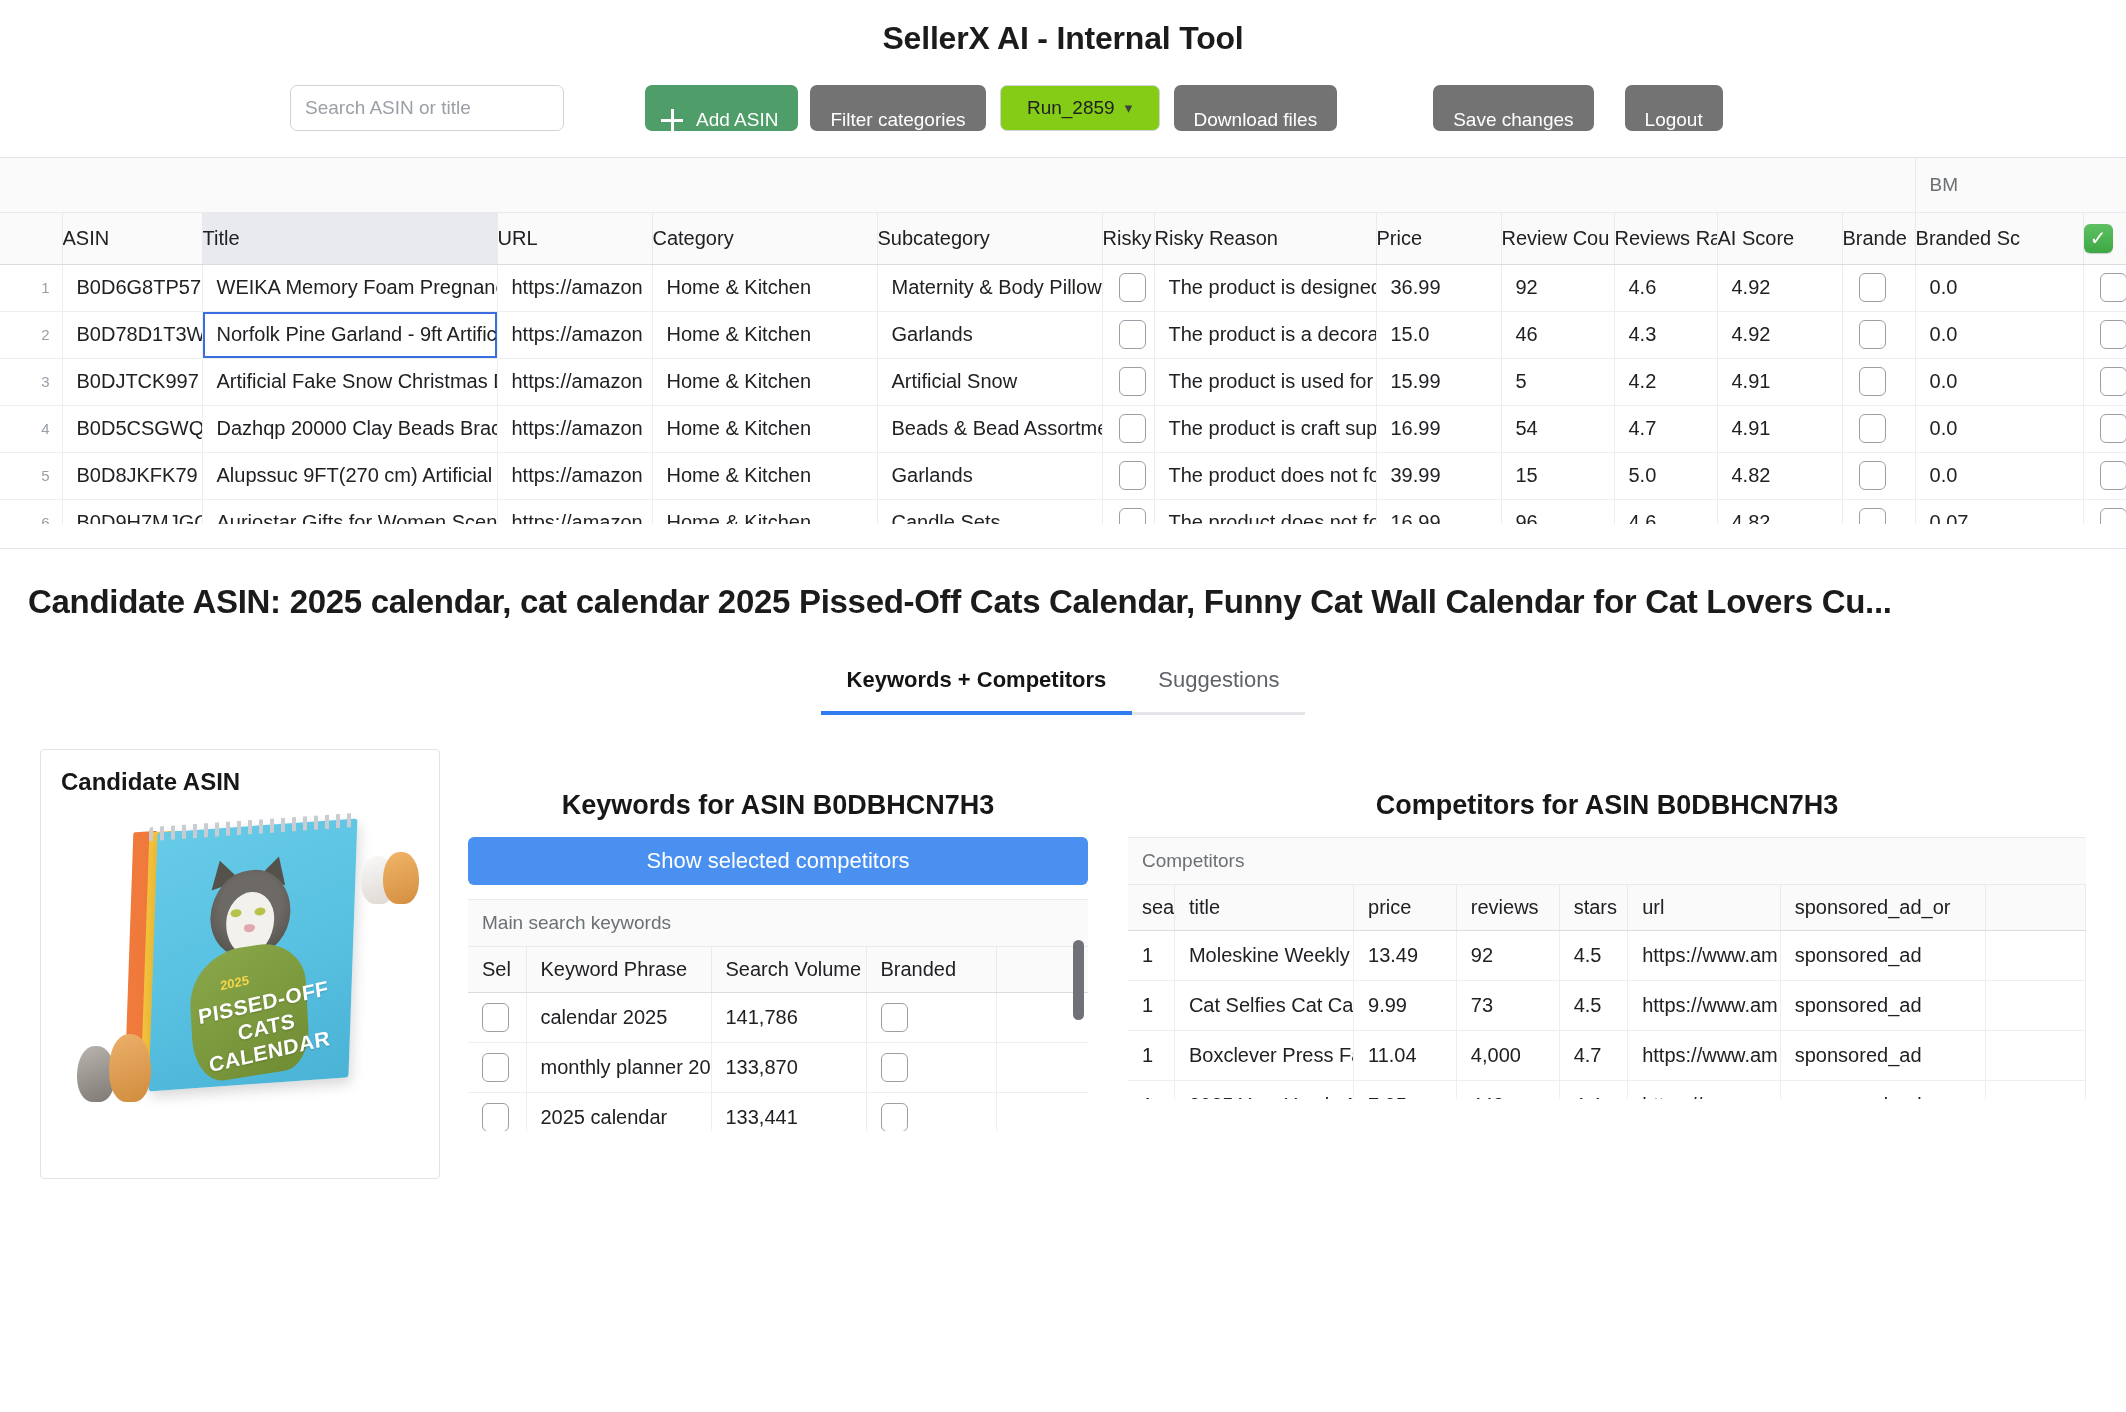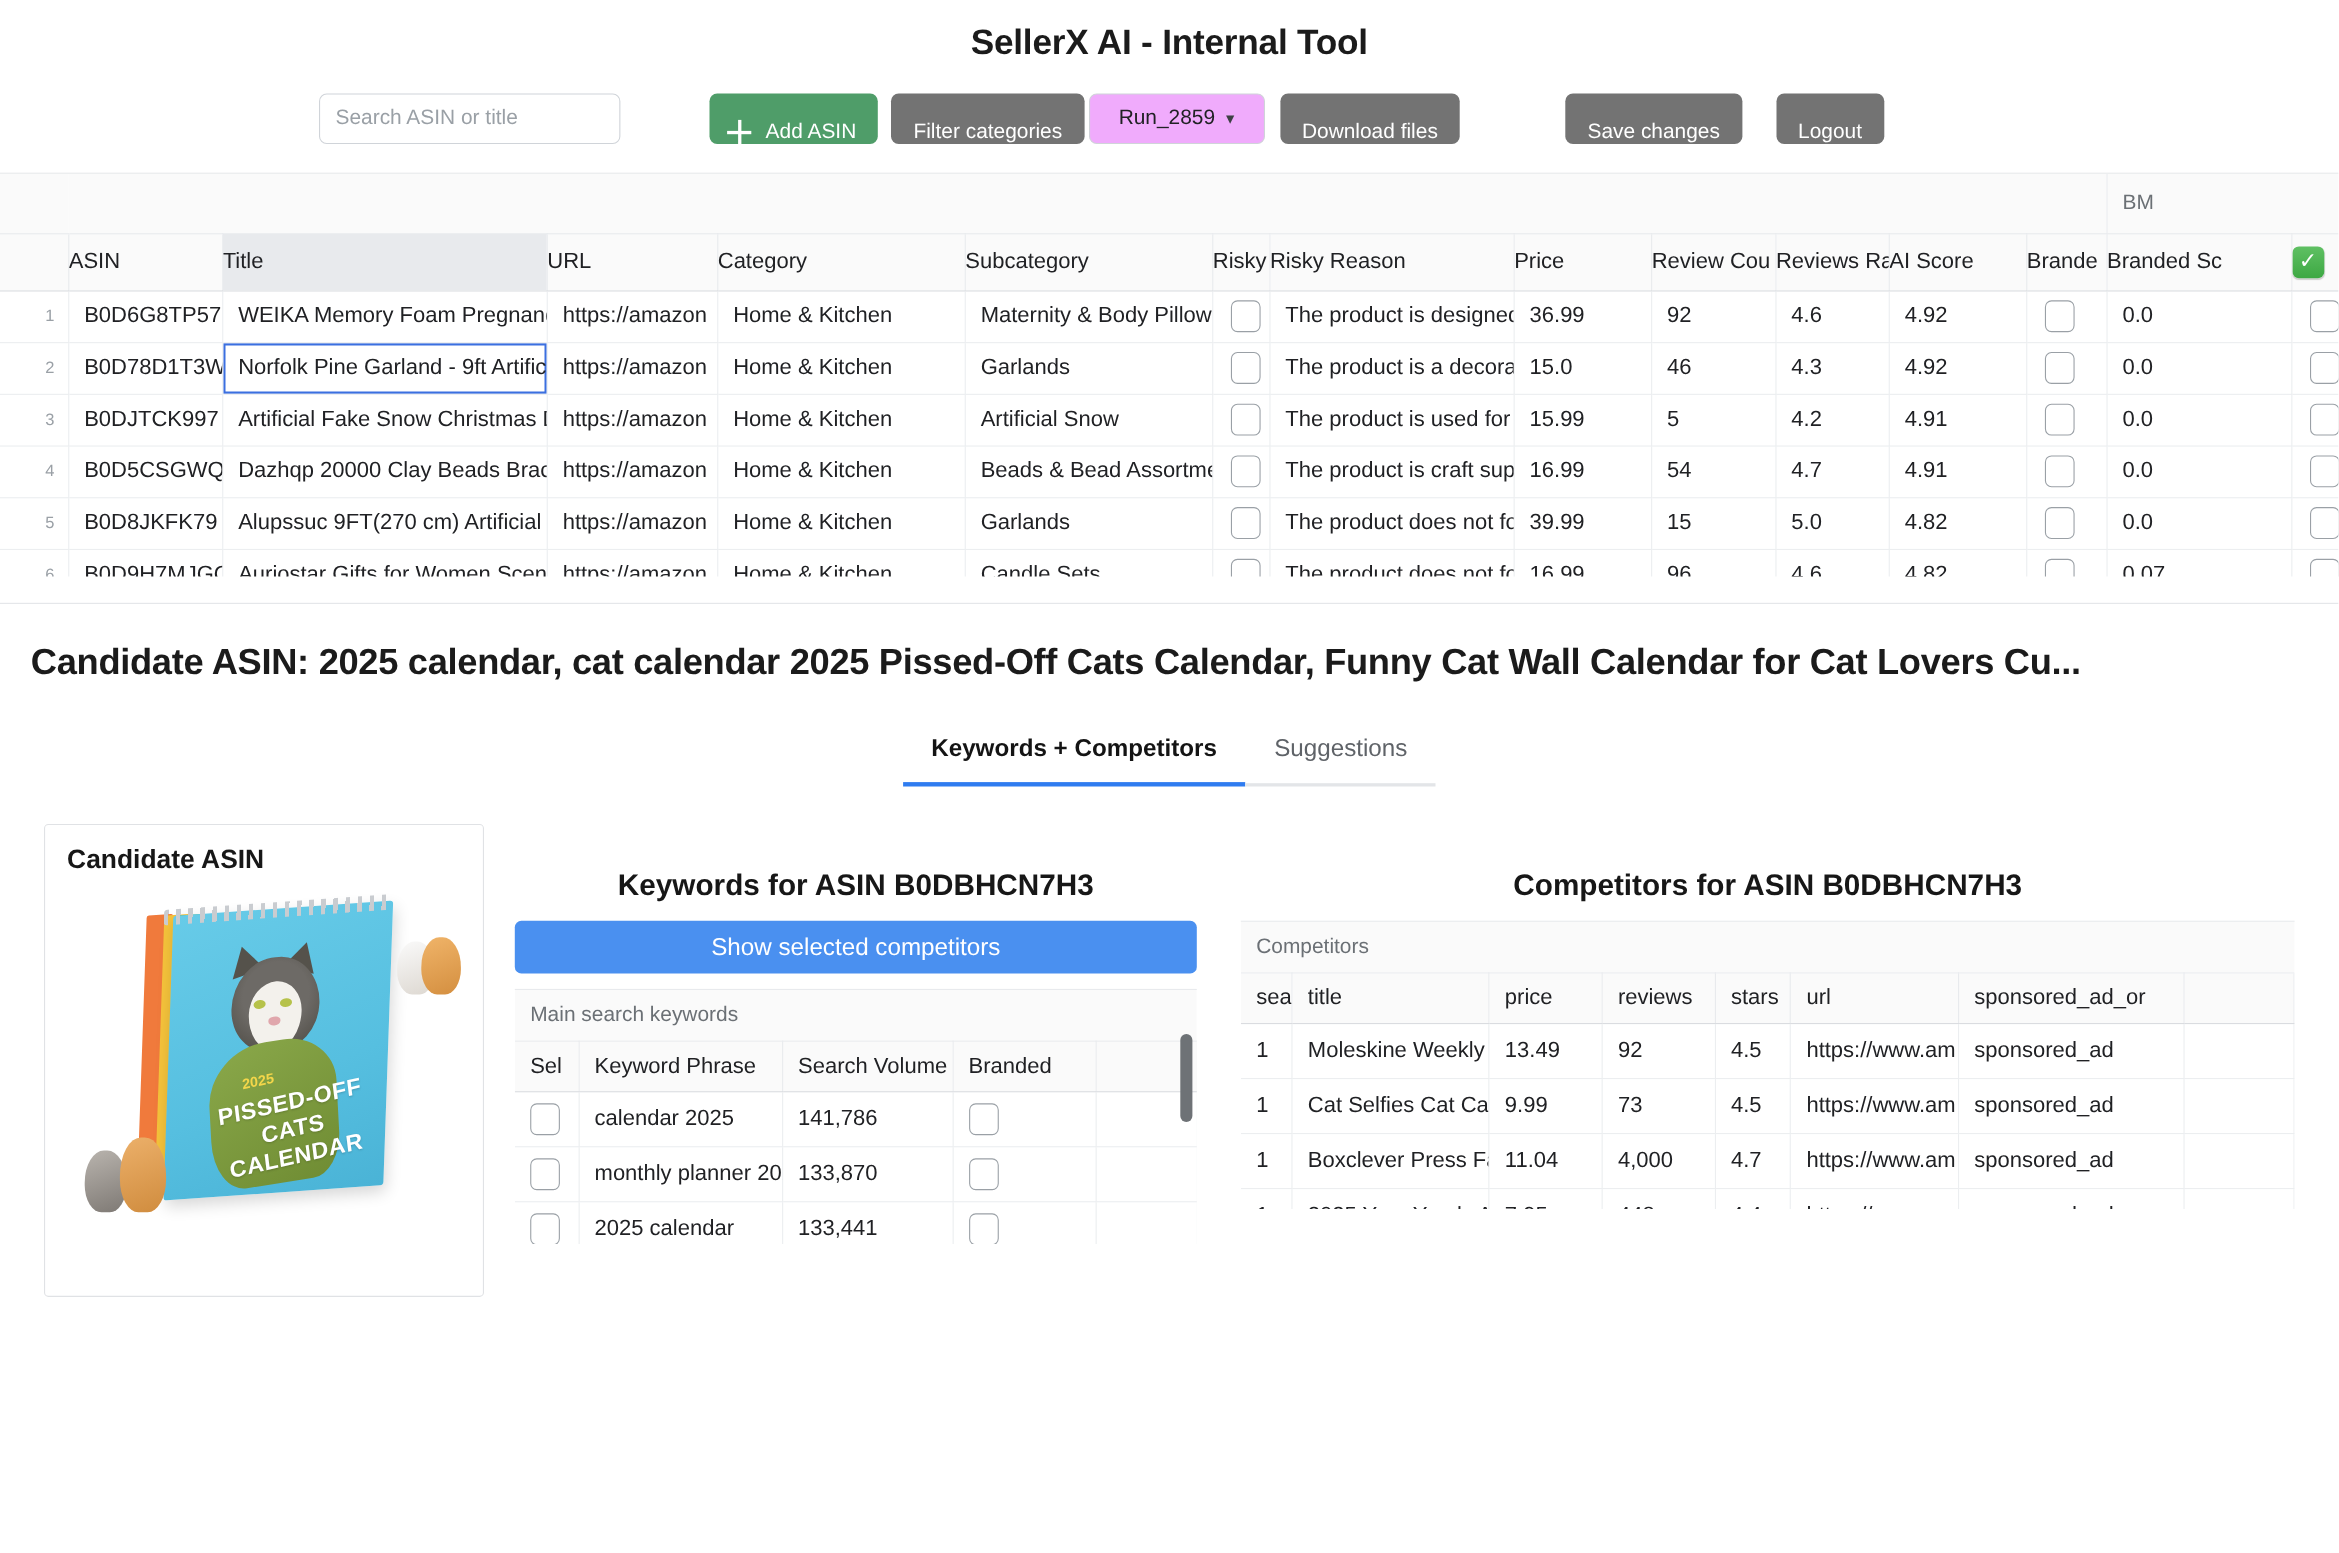--- a/index.html
+++ b/index.html
@@ -67,24 +67,24 @@
   }
   .plus-icon::before { left: 0; top: 9.5px; width: 22px; height: 3px; }
   .plus-icon::after  { top: 0; left: 9.5px; height: 22px; width: 3px; }
 
   .btn-filter { margin-left: 12px; }
   .run-select {
     height: 46px;
     min-width: 160px;
     border: 1px solid #d0d4d9;
     border-radius: 7px;
-    background: #f0abfc;
+    background: #84cc16;
     color: #202124;
     font-size: 19px;
-    margin-left: 4px;
+    margin-left: 14px;
     display: inline-flex;
     align-items: center;
     justify-content: center;
     gap: 10px;
     padding: 0 16px;
     cursor: pointer;
   }
   .chev { font-size: 15px; color: #3c4043; }
   .btn-download { margin-left: 14px; }
   .btn-save { margin-left: 96px; }

